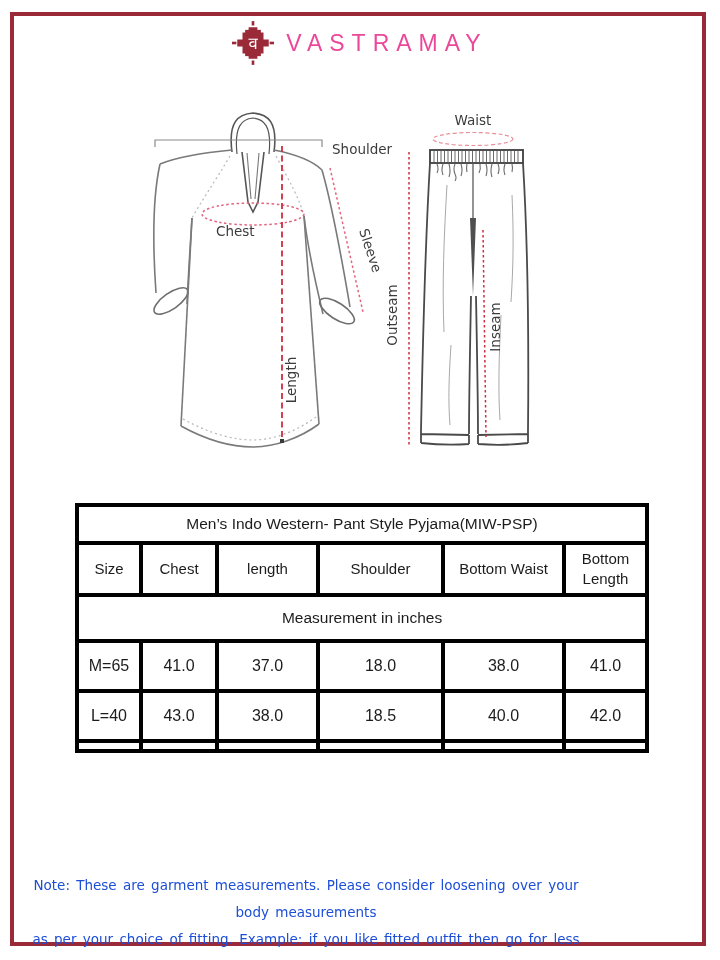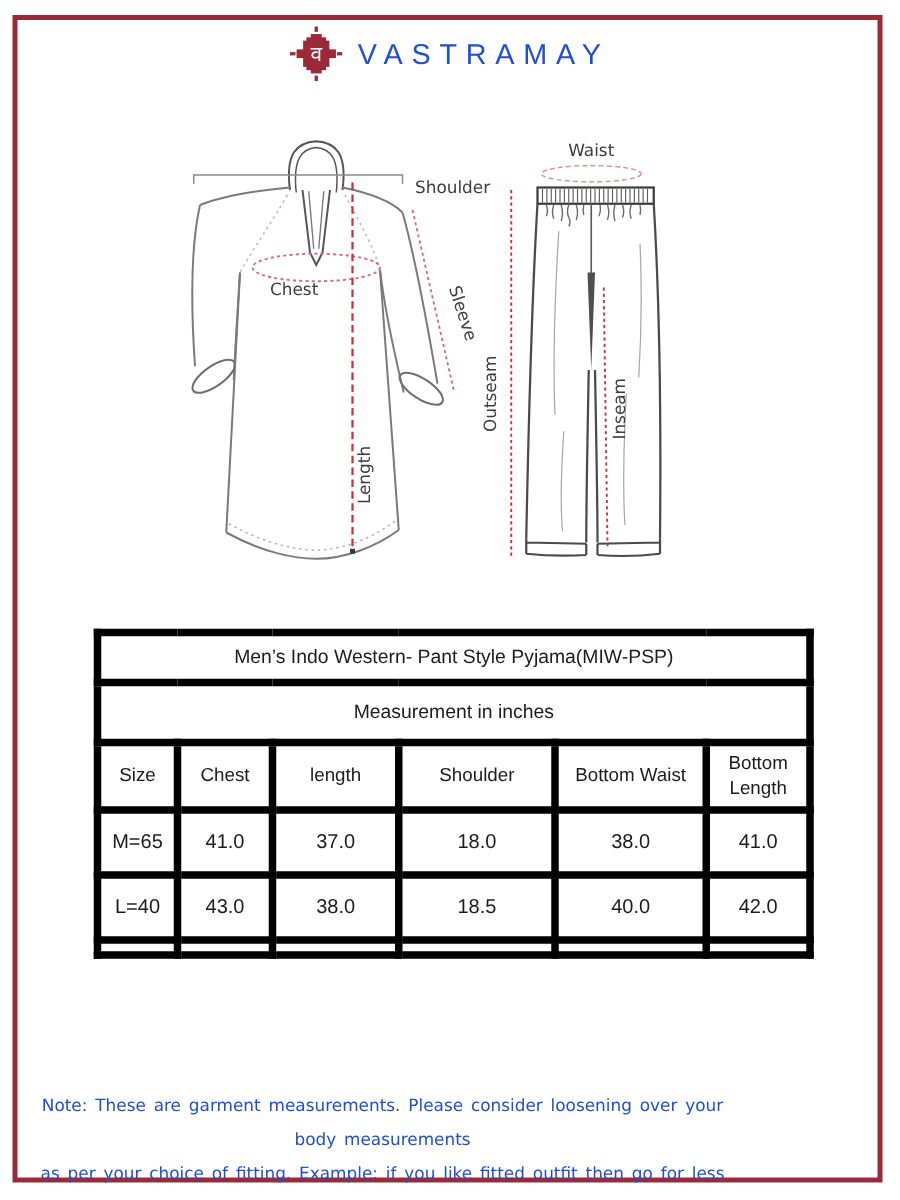--- a/index.html
+++ b/index.html
@@ -11,34 +11,34 @@
     position:absolute;left:10px;top:12px;width:696px;height:934px;
     border:4px solid #9b2a38;box-sizing:border-box;pointer-events:none;
   }
   
   .brand{
     position:absolute;left:0;top:20px;width:720px;height:46px;
     display:flex;align-items:center;justify-content:center;gap:12px;
   }
   .brand-icon{width:42px;height:44px;display:block;}
   .wordmark{
-    font-size:23px;letter-spacing:7px;color:#1d4ed8;font-weight:500;
+    font-size:23px;letter-spacing:7px;color:#ec4899;font-weight:500;
     font-family:"Liberation Sans",sans-serif;
   }
   
   .diagram{position:absolute;left:20px;top:100px;width:680px;height:395px;}
   .diagram text{font-family:"DejaVu Sans",sans-serif;font-size:13.5px;fill:#3c3c3c;}
   
   .size-table{
     position:absolute;left:75px;top:503px;width:570px;
     border-collapse:collapse;table-layout:fixed;
     font-family:"Liberation Sans",sans-serif;color:#1c1c1c;
   }
   .size-table td{
-    border:6px solid #000000;text-align:center;vertical-align:middle;
+    border:4px solid #000000;text-align:center;vertical-align:middle;
     padding:0;font-size:16px;
   }
   .size-table .title-cell{font-size:15.5px;height:34px;}
   .size-table .subtitle-cell{font-size:15.5px;height:42px;}
   .size-table .head-cell{font-size:15px;height:48px;line-height:1.35;}
   .size-table .data-row td{height:46px;}
   .size-table .stub-row td{height:6px;}
   
   .note{
     position:absolute;left:15px;top:872px;width:582px;text-align:center;
@@ -178,29 +178,29 @@
         <col style="width:101px">
       <col style="width:125px">
         <col style="width:121px">
         <col style="width:83px">
     </colgroup>
     <tbody>
       <tr>
         <td class="title-cell" colspan="6">Men’s Indo Western- Pant Style Pyjama(MIW-PSP)</td>
       </tr>
       <tr>
-        <td class="subtitle-cell" colspan="6">Measurement in inches</td>
-      </tr>
-      <tr>
         <td class="head-cell">Size</td>
         <td class="head-cell">Chest</td>
         <td class="head-cell">length</td>
         <td class="head-cell">Shoulder</td>
         <td class="head-cell">Bottom Waist</td>
         <td class="head-cell">Bottom Length</td>
+      </tr>
+      <tr>
+        <td class="subtitle-cell" colspan="6">Measurement in inches</td>
       </tr>
       <tr class="data-row">
         <td>M=65</td>
         <td>41.0</td>
         <td>37.0</td>
         <td>18.0</td>
         <td>38.0</td>
         <td>41.0</td>
       </tr>
       <tr class="data-row">

